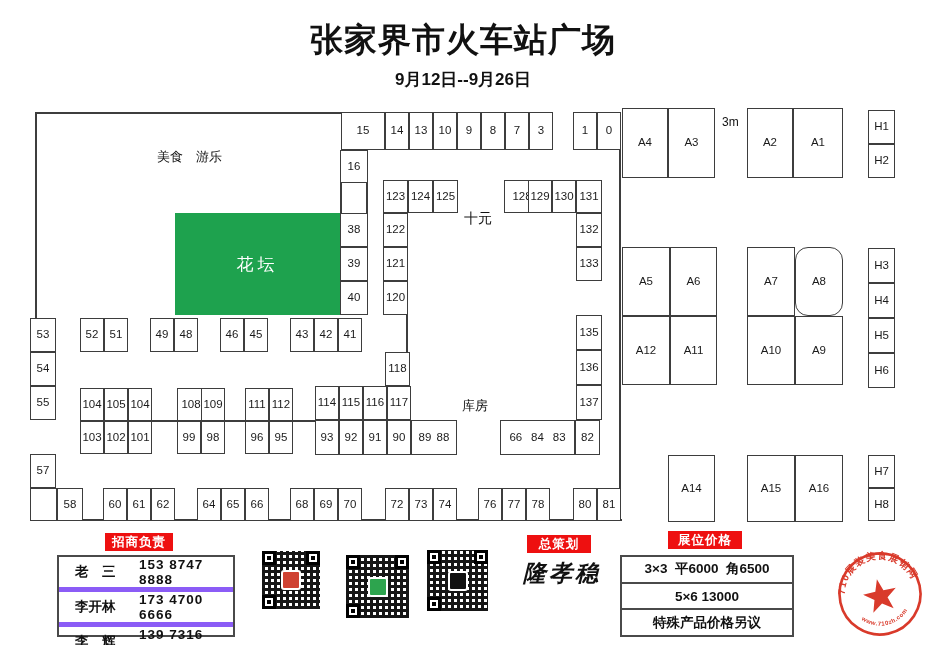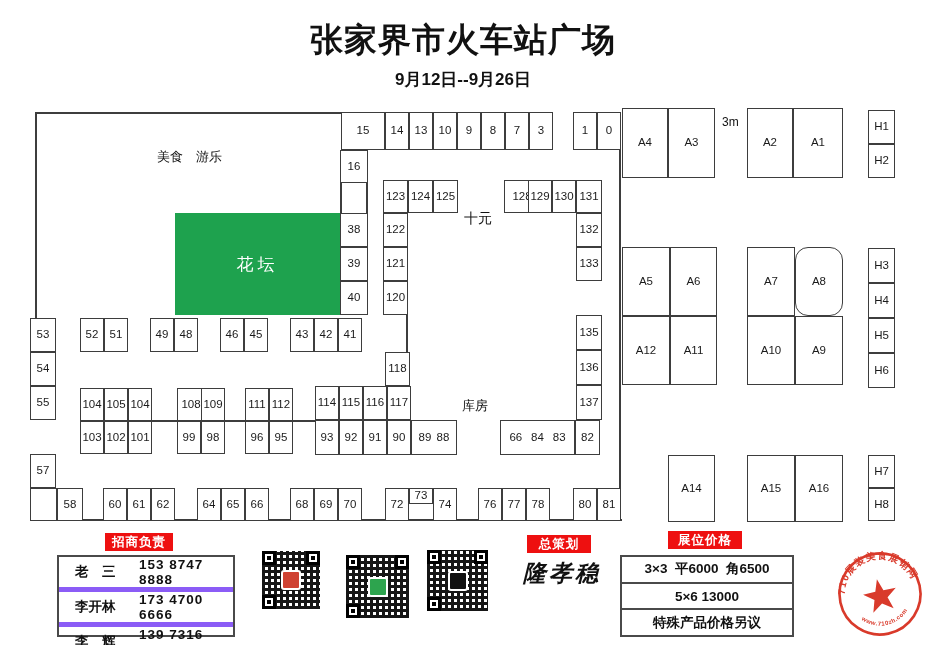--- a/index.html
+++ b/index.html
@@ -148,21 +148,21 @@
       <div class="cell" style="left: 103px; top: 488px; width: 24px; height: 33px;">60</div>
       <div class="cell" style="left: 127px; top: 488px; width: 24px; height: 33px;">61</div>
       <div class="cell" style="left: 151px; top: 488px; width: 24px; height: 33px;">62</div>
       <div class="cell" style="left: 197px; top: 488px; width: 24px; height: 33px;">64</div>
       <div class="cell" style="left: 221px; top: 488px; width: 24px; height: 33px;">65</div>
       <div class="cell" style="left: 245px; top: 488px; width: 24px; height: 33px;">66</div>
       <div class="cell" style="left: 290px; top: 488px; width: 24px; height: 33px;">68</div>
       <div class="cell" style="left: 314px; top: 488px; width: 24px; height: 33px;">69</div>
       <div class="cell" style="left: 338px; top: 488px; width: 24px; height: 33px;">70</div>
       <div class="cell" style="left: 385px; top: 488px; width: 24px; height: 33px;">72</div>
-      <div class="cell" style="left: 409px; top: 488px; width: 24px; height: 16px; text-align: center;">73</div>
+      <div class="cell" style="left: 409px; top: 488px; width: 24px; height: 33px; text-align: center;">73</div>
       <div class="cell" style="left: 433px; top: 488px; width: 24px; height: 33px;">74</div>
       <div class="cell" style="left: 478px; top: 488px; width: 24px; height: 33px;">76</div>
       <div class="cell" style="left: 502px; top: 488px; width: 24px; height: 33px;">77</div>
       <div class="cell" style="left: 526px; top: 488px; width: 24px; height: 33px;">78</div>
       <div class="cell" style="left: 573px; top: 488px; width: 24px; height: 33px;">80</div>
       <div class="cell" style="left: 597px; top: 488px; width: 24px; height: 33px;">81</div>
       <div class="cell" style="left: 622px; top: 108px; width: 46px; height: 70px;">A4</div>
       <div class="cell" style="left: 668px; top: 108px; width: 47px; height: 70px;">A3</div>
       <div class="cell" style="left: 747px; top: 108px; width: 46px; height: 70px;">A2</div>
       <div class="cell" style="left: 793px; top: 108px; width: 50px; height: 70px;">A1</div>

